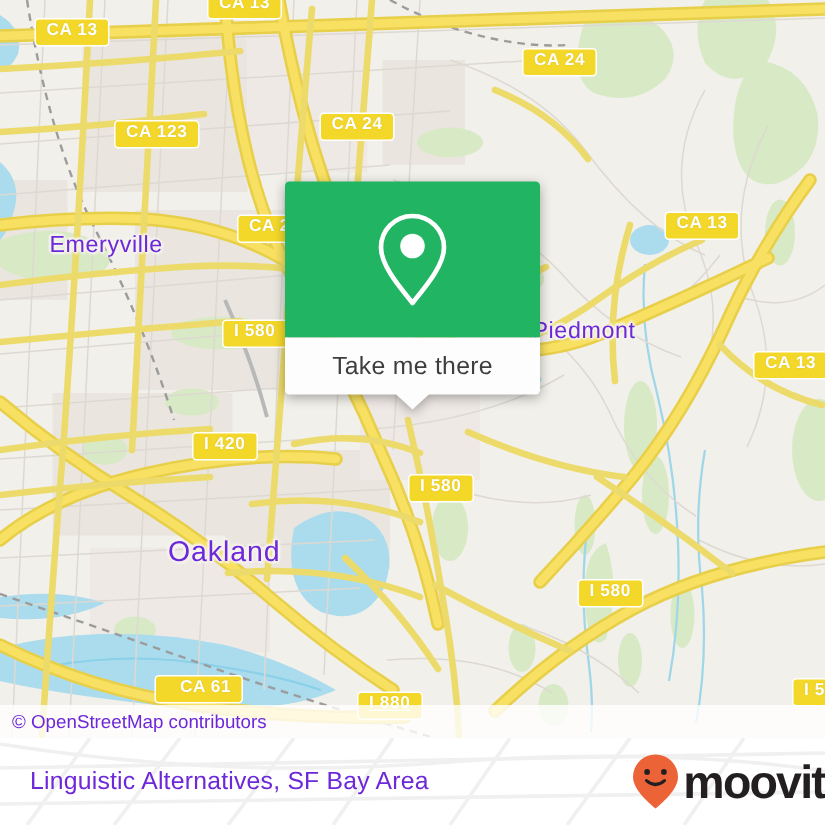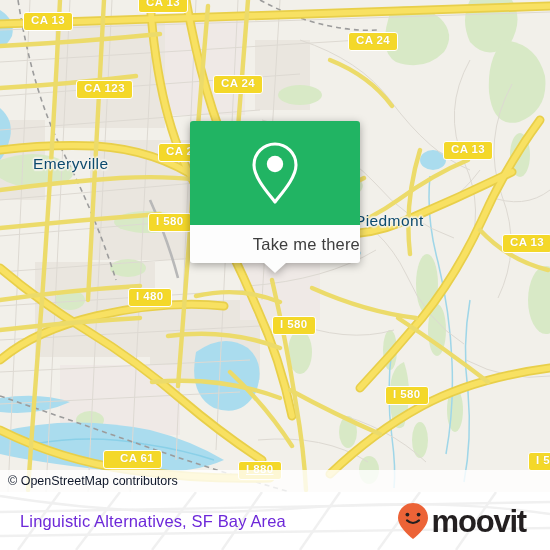--- a/index.html
+++ b/index.html
@@ -29,58 +29,58 @@
     letter-spacing: .4px;
     padding: 2px 7px 3px 7px;
     white-space: nowrap;
     line-height: 1;
     text-shadow: 0 0 1px rgba(120,100,0,.25);
   }
 
   
   .place {
     position: absolute;
-    color: #0c4a6e;
+    color: #6d28d9;
     white-space: nowrap;
     font-weight: normal;
     text-shadow:
       1.6px 0 1.2px #f5f3ee, -1.6px 0 1.2px #f5f3ee,
       0 1.6px 1.2px #f5f3ee, 0 -1.6px 1.2px #f5f3ee,
       1.2px 1.2px 1.2px #f5f3ee, -1.2px -1.2px 1.2px #f5f3ee;
   }
   .place.city { font-size: 19px; letter-spacing: .6px; }
   .place.town { font-size: 15.5px; letter-spacing: .4px; }
 
   
   .attrib {
     position: absolute; left: 0; bottom: 0;
     width: 550px; height: 22px;
     background: rgba(255,255,255,.80);
-    color: #0f172a; font-size: 12.5px;
+    color: #6d28d9; font-size: 12.5px;
     display: flex; align-items: center; padding-left: 8px;
   }
 
   
   .card {
     position: absolute; left: 190px; top: 121px;
     width: 170px;
     filter: drop-shadow(0 2px 4px rgba(0,0,0,.33));
   }
   .card-top {
     height: 104px;
     background: #21b463;
     border-radius: 3px 3px 0 0;
     display: flex; align-items: center; justify-content: center;
   }
   .card-foot {
     position: relative;
     height: 38px;
     background: #fdfdfd;
     border-radius: 0 0 3px 3px;
-    display: flex; align-items: center; justify-content: flex-end;
+    display: flex; align-items: center; justify-content: center;
   }
   .card-foot span {
     color: #3e3e3e; font-size: 16.5px; letter-spacing: .2px;
   }
   .card-tail {
     position: absolute; left: 50%; bottom: -10px;
     margin-left: -12px;
     width: 0; height: 0;
     border-left: 12px solid transparent;
     border-right: 12px solid transparent;
@@ -95,21 +95,21 @@
     display: flex; align-items: center;
     overflow: hidden;
   }
   .footer-wm { position: absolute; left: 0; top: 0; opacity: 1; }
   .footer-title {
     position: relative;
     margin-left: 20px;
     color: #6d28d9; font-size: 16.5px; letter-spacing: .15px;
   }
   .brand {
-    position: absolute; right: 24px; top: 50%;
+    position: absolute; right: 0; top: 50%;
     transform: translateY(-50%);
     display: flex; align-items: center;
   }
   .brand-word {
     color: #231f20; font-size: 31px; font-weight: bold;
     letter-spacing: -1.2px; margin-left: 2px; line-height: 1;
   }
 </style>
 </head>
 <body>
@@ -280,32 +280,33 @@
           <path d="M312 288 q54 24 104 30"></path>
           <path d="M398 318 q46 30 90 64"></path>
           <path d="M420 150 q-16 52 -10 104"></path>
           <path d="M330 60 q40 16 62 46"></path>
           <path d="M480 230 q28 30 68 40"></path>
         </g>
       </g>
     </svg>
 
     <div class="place town" style="left:33px; top:155px;">Emeryville</div>
+    <div class="place city" style="left:112px; top:358px;">Oakland</div>
     <div class="place town" style="left:355px; top:212px;text-align:center;">Piedmont</div>
 
     <div class="shield" style="left:23px;  top:12px;">CA 13</div>
     <div class="shield" style="left:138px; top:-6px;">CA 13</div>
     <div class="shield" style="left:348px; top:32px;">CA 24</div>
     <div class="shield" style="left:58px;  top:80px;margin-left:18px;">CA 123</div>
     <div class="shield" style="left:213px; top:75px;">CA 24</div>
     <div class="shield" style="left:443px; top:141px;">CA 13</div>
     <div class="shield" style="left:158px; top:143px;">CA 24</div>
     <div class="shield" style="left:502px; top:234px;">CA 13</div>
     <div class="shield" style="left:148px; top:213px;">I 580</div>
-    <div class="shield" style="left:128px; top:288px;">I 480</div>
+    <div class="shield" style="left:128px; top:288px;">I 420</div>
     <div class="shield" style="left:272px; top:316px;">I 580</div>
     <div class="shield" style="left:385px; top:386px;">I 580</div>
     <div class="shield" style="left:103px; top:450px;padding-left:16px;">CA 61</div>
     <div class="shield" style="left:238px; top:461px;text-decoration:underline;">I 880</div>
     <div class="shield" style="left:528px; top:452px;">I 580</div>
 
     <div class="attrib">
       <span>© OpenStreetMap contributors</span>
     </div>
   </div>

